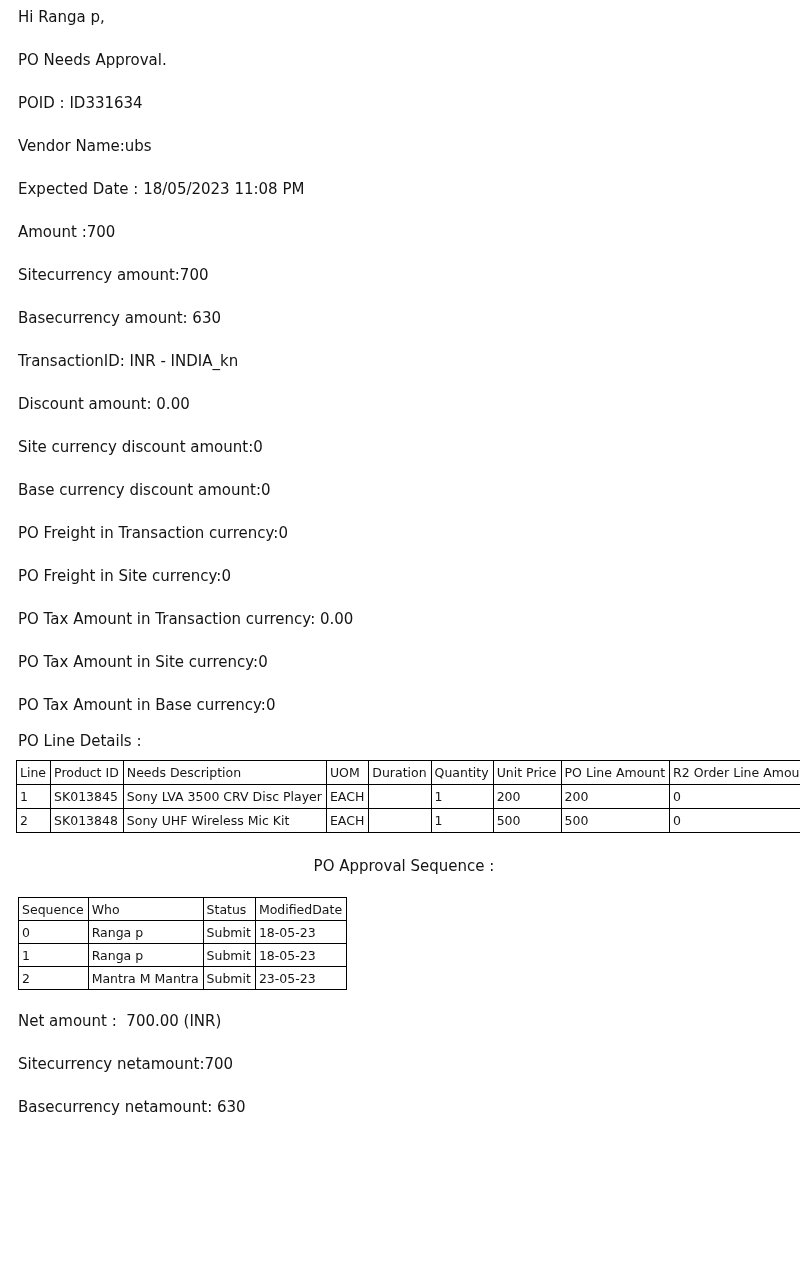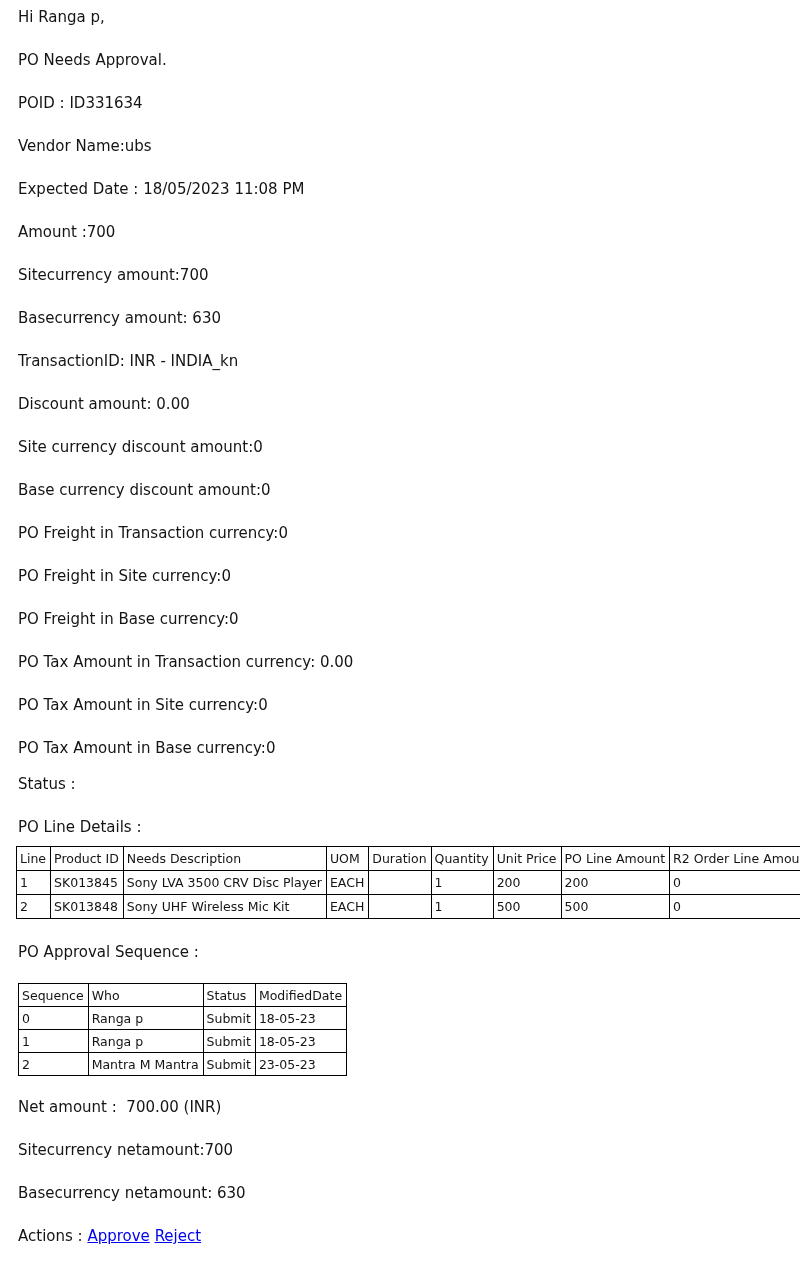--- a/index.html
+++ b/index.html
@@ -21,21 +21,21 @@
     font-size: 15px;
     line-height: 17px;
     color: #141414;
   }
   p.line {
     margin: 0 0 26px 0;
     white-space: pre-wrap;
   }
   p.line.mb-sm { margin-bottom: 19px; }
   p.line.heading-1 { margin-bottom: 10px; }
-  p.line.heading-2 { margin-bottom: 22px; }
+  p.line.heading-2 { margin-bottom: 22px; text-align: center; }
 
   table {
     border-collapse: collapse;
     font-family: "DejaVu Sans", "Liberation Sans", sans-serif;
     font-size: 12.5px;
     line-height: 15px;
     color: #141414;
     white-space: nowrap;
   }
   .po-table  { margin: 0 0 25px -2px; }
@@ -70,25 +70,23 @@
   <p class="line">Expected Date : 18/05/2023 11:08 PM</p>
   <p class="line">Amount :700</p>
   <p class="line">Sitecurrency amount:700</p>
   <p class="line">Basecurrency amount: 630</p>
   <p class="line">TransactionID: INR - INDIA_kn</p>
   <p class="line">Discount amount: 0.00</p>
   <p class="line">Site currency discount amount:0</p>
   <p class="line">Base currency discount amount:0</p>
   <p class="line">PO Freight in Transaction currency:0</p>
   <p class="line">PO Freight in Site currency:0</p>
-  <p class="line">PO Freight in Base currency:0</p>
   <p class="line">PO Tax Amount in Transaction currency: 0.00</p>
   <p class="line">PO Tax Amount in Site currency:0</p>
   <p class="line mb-sm">PO Tax Amount in Base currency:0</p>
-  <p class="line">Status :</p>
 
   <p class="line heading-1">PO Line Details :</p>
 
   <table class="po-table">
     <thead>
       <tr>
           <th>Line</th>
           <th>Product ID</th>
           <th>Needs Description</th>
           <th>UOM</th>
@@ -155,14 +153,13 @@
           <td>Submit</td>
           <td>23-05-23</td>
         </tr>
       </tbody>
   </table>
 
   <p class="line">Net amount :  700.00 (INR)</p>
   <p class="line">Sitecurrency netamount:700</p>
   <p class="line">Basecurrency netamount: 630</p>
 
-  <p class="line actions-line"><span>Actions :</span> <a class="action-link" href="#">Approve</a> <a class="action-link" href="#">Reject</a></p>
 </div>
 
 </body></html>

